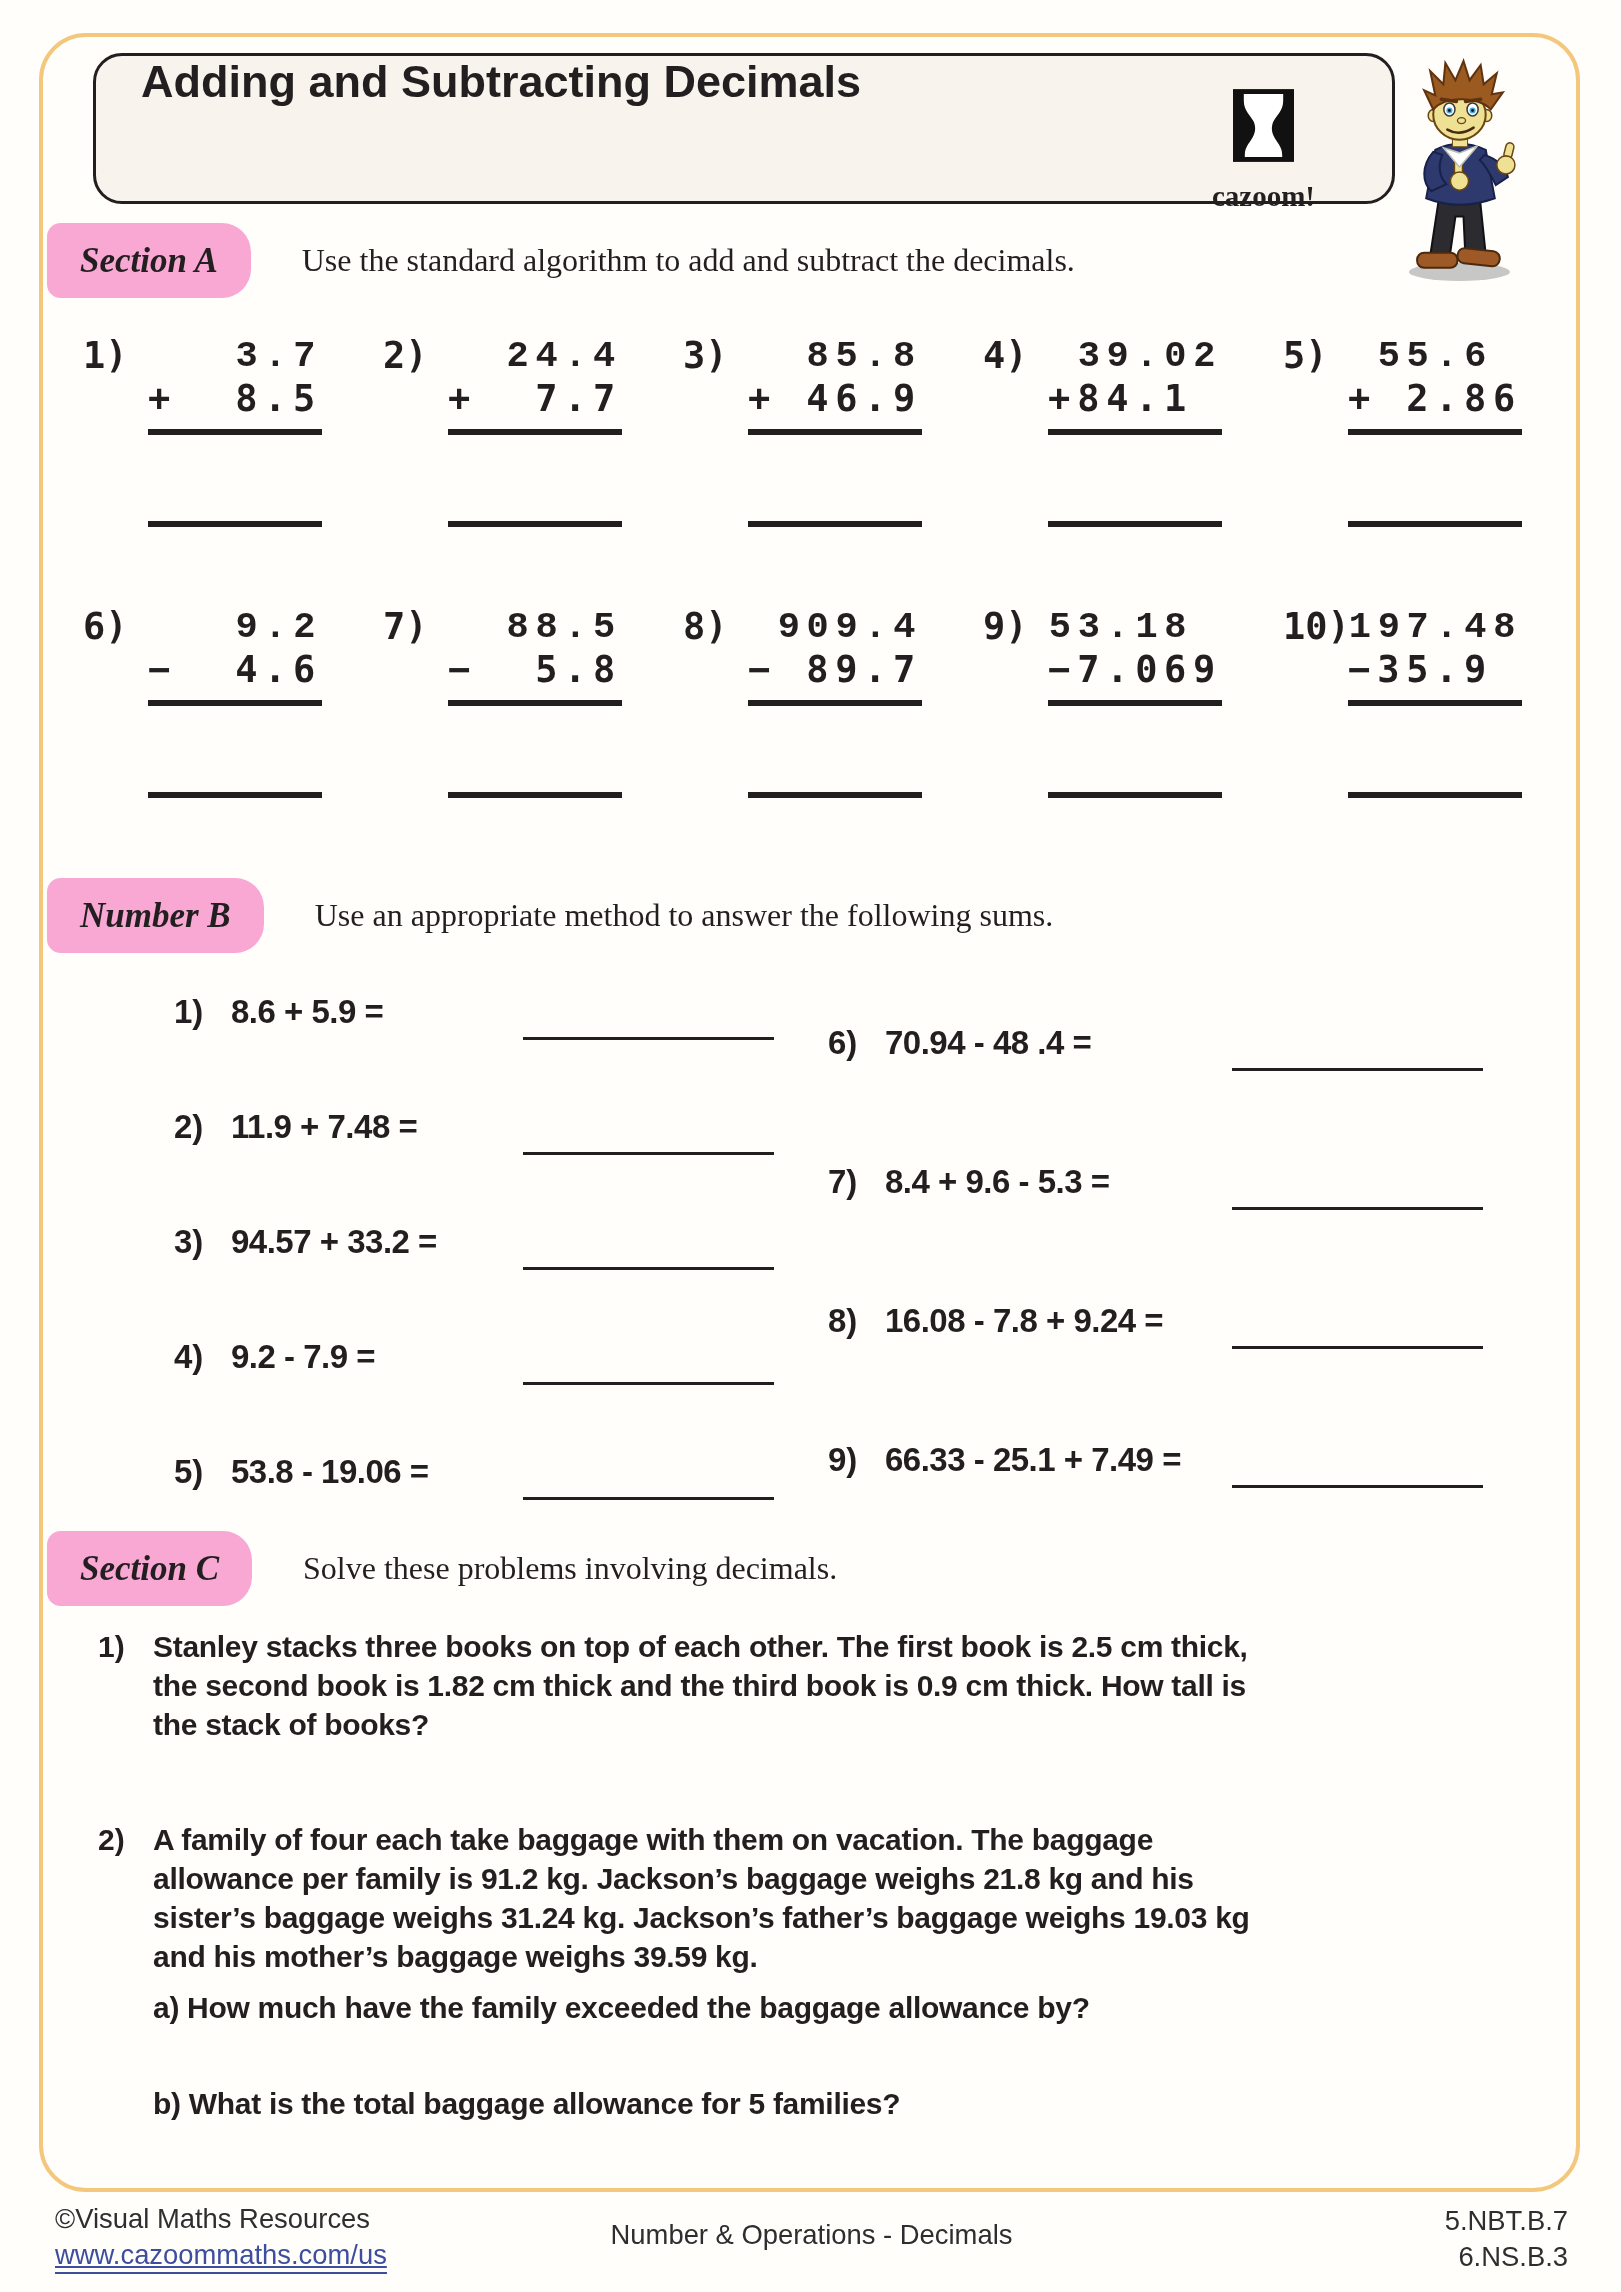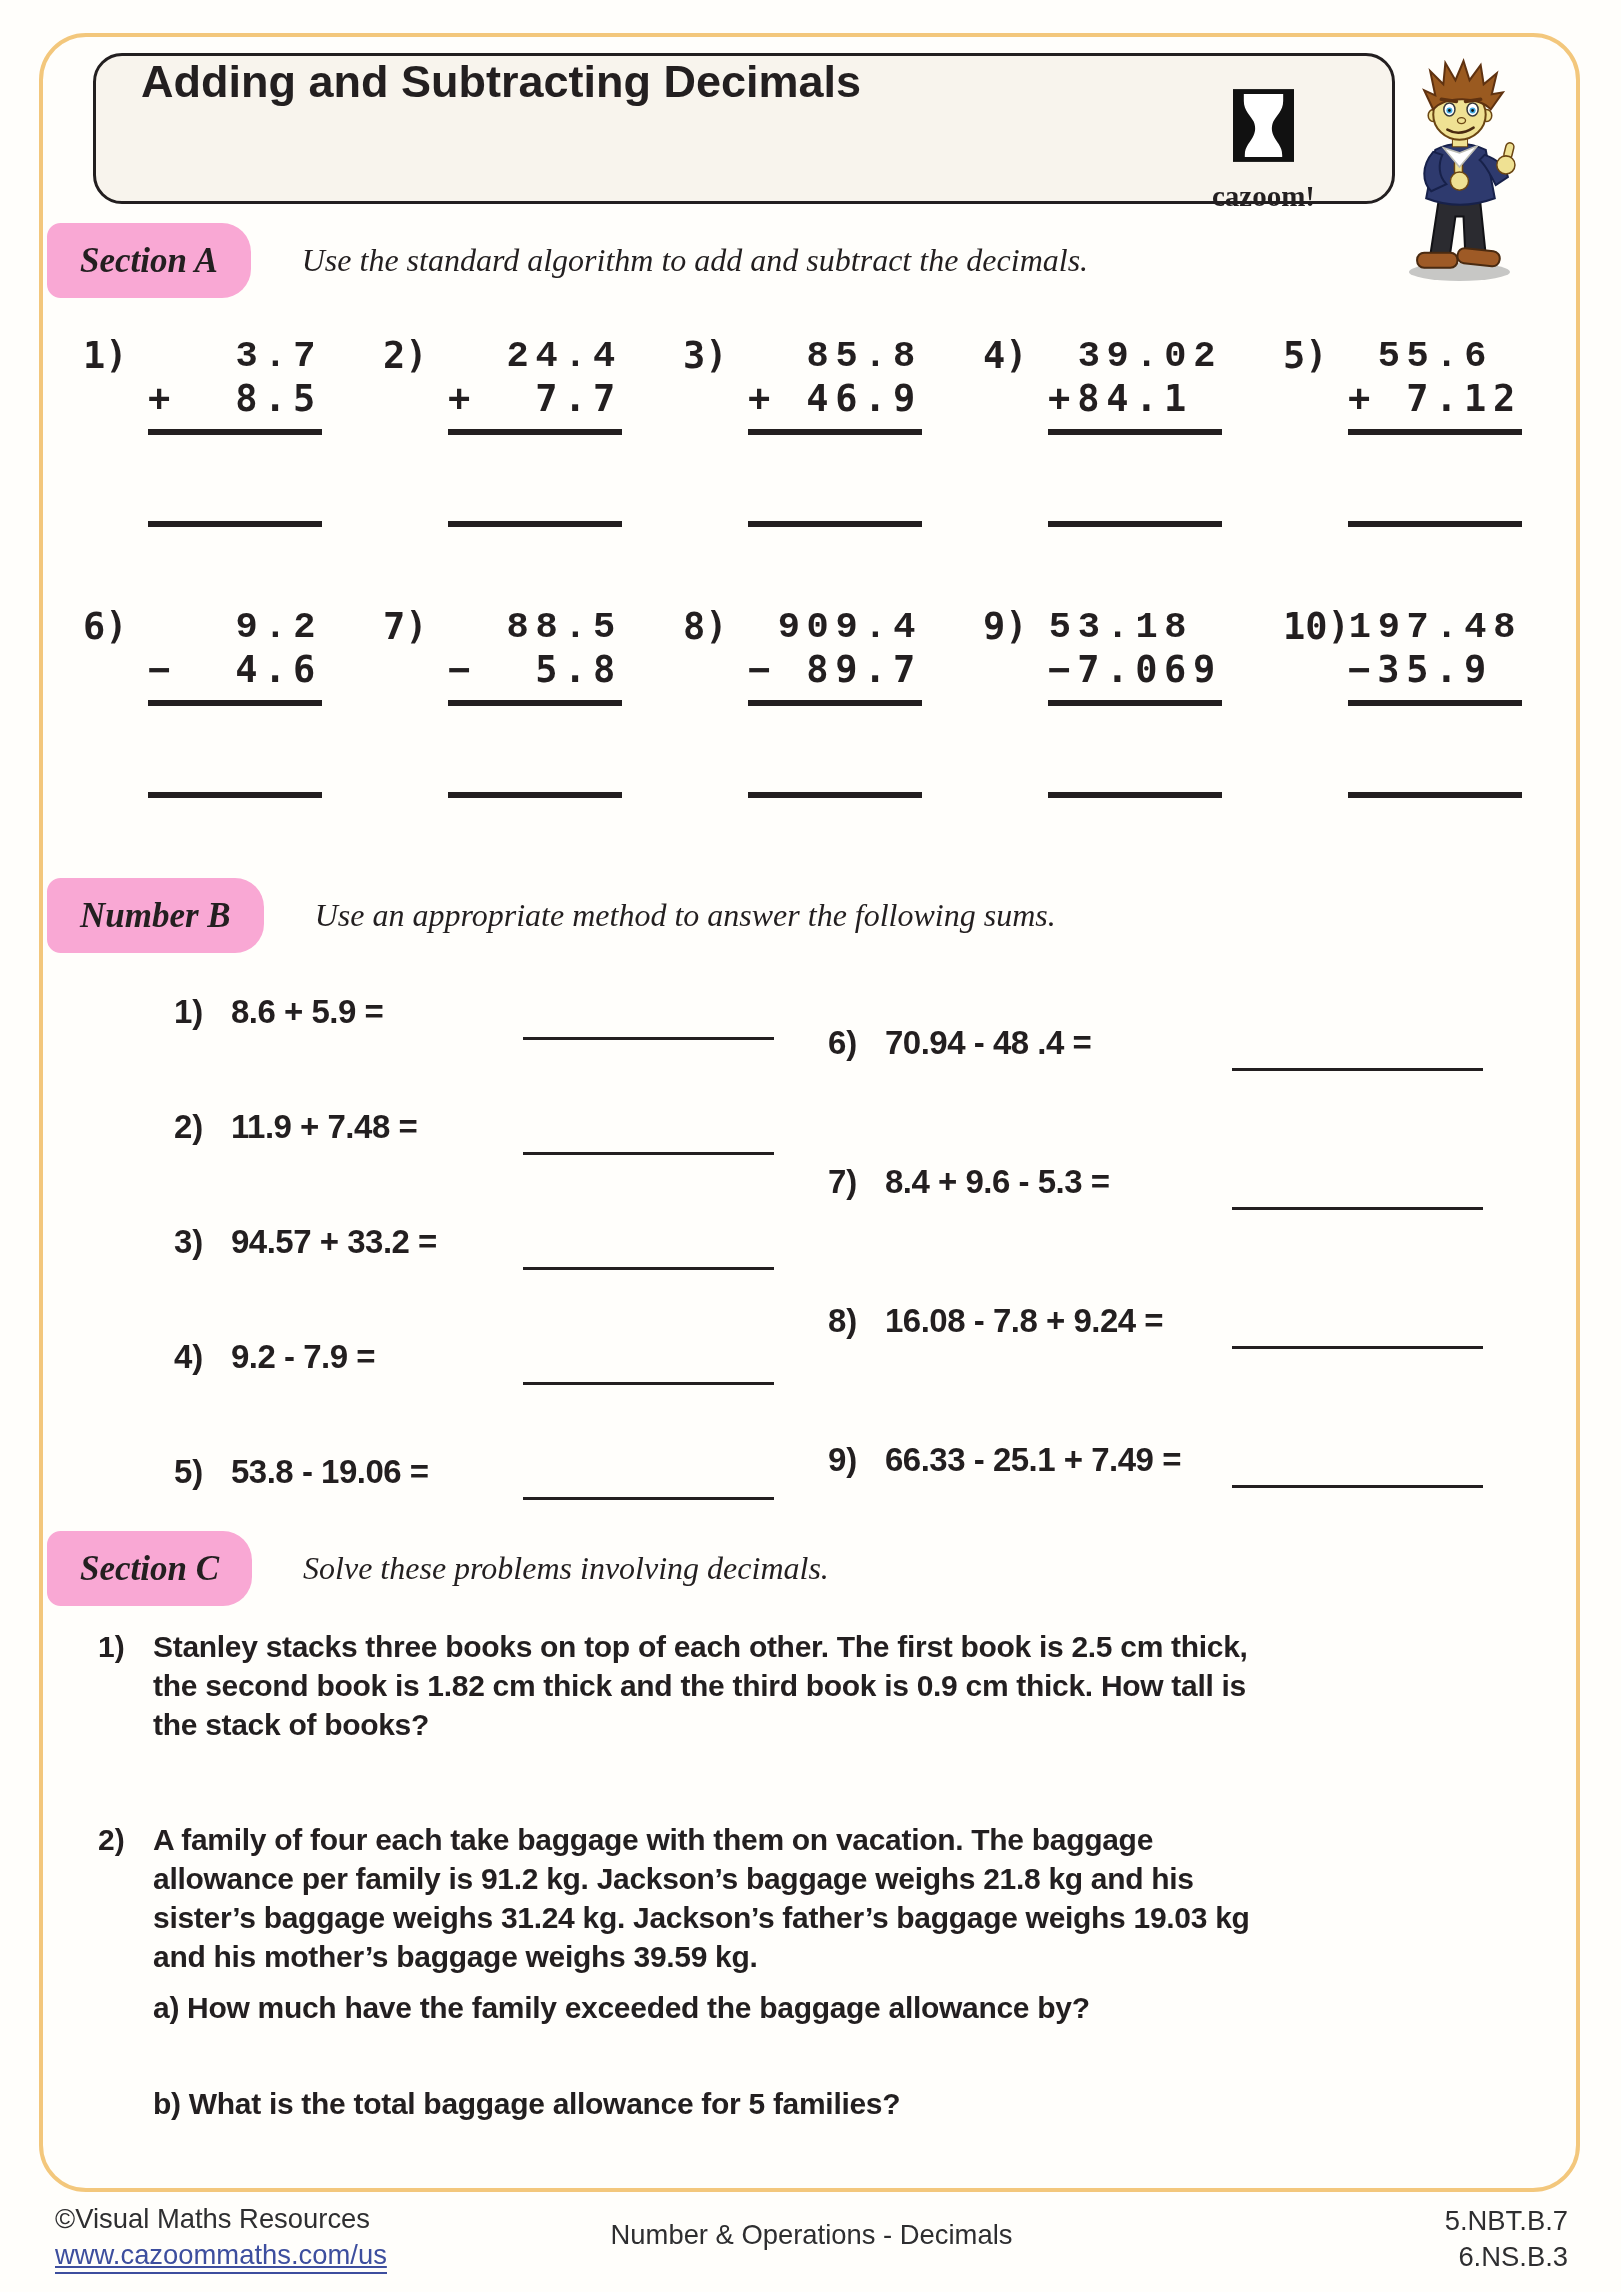--- a/index.html
+++ b/index.html
@@ -12,21 +12,21 @@
              border:3.9px solid #231f20;border-radius:29px;display:flex;align-items:flex-start;}
   .title-box h1{margin:0 0 0 45px;font-size:45px;font-weight:700;letter-spacing:0;}
   .logo{position:absolute;right:55px;top:33px;width:147px;text-align:center;}
   .logo svg{display:block;margin:0 auto;}
   .logo-text{font-family:"Liberation Serif",serif;font-weight:700;font-size:29px;margin-top:18px;}
   .mascot{position:absolute;left:1396px;top:57px;}
   
   .sec-head{position:absolute;left:47px;display:flex;align-items:center;}
   .sec-label{background:#f9a8d4;border-radius:13.7px 29px 29px 13.7px;padding:17.6px 33px;
              font-family:"Liberation Serif",serif;font-style:italic;font-weight:700;font-size:35px;}
-  .sec-instr{margin-left:51px;font-family:"Liberation Serif",serif;font-style:italic;font-size:32px;}
+  .sec-instr{margin-left:51px;font-family:"Liberation Serif",serif;font-size:32px;}
   .head-a{top:223px;} .head-b{top:878px;} .head-c{top:1531px;}
   
   .agrid{position:absolute;left:83px;width:1500px;display:grid;grid-template-columns:repeat(5,1fr);}
   .row1{top:335px;} .row2{top:606px;}
   .vprob{display:flex;align-items:flex-start;}
   .pnum{width:65px;flex:none;font-family:"DejaVu Sans Mono",monospace;font-weight:700;font-size:37px;line-height:1.15;}
   .pcol{min-width:174px;}
   .ptop,.pbot{font-family:"DejaVu Sans Mono",monospace;font-weight:700;font-size:37px;line-height:1.15;}
   .ptop{text-align:right;white-space:pre;letter-spacing:0.18em;font-family:Liberation Mono, monospace;}
   .pbot{display:flex;justify-content:space-between;}
@@ -156,21 +156,21 @@
         <div class="sumbar"></div>
         <div class="ansbar"></div>
       </div>
     </div>
     <div class="vprob">
       <span class="pnum">5)</span>
       <div class="pcol">
         <div class="ptop">55.6 </div>
         <div class="pbot">
             <span class="op">+</span>
-            <span class="num">7.12</span>
+            <span class="num">2.86</span>
           </div>
         <div class="sumbar"></div>
         <div class="ansbar"></div>
       </div>
     </div>
   </div>
 
   <div class="agrid row2">
     <div class="vprob">
       <span class="pnum">6)</span>

